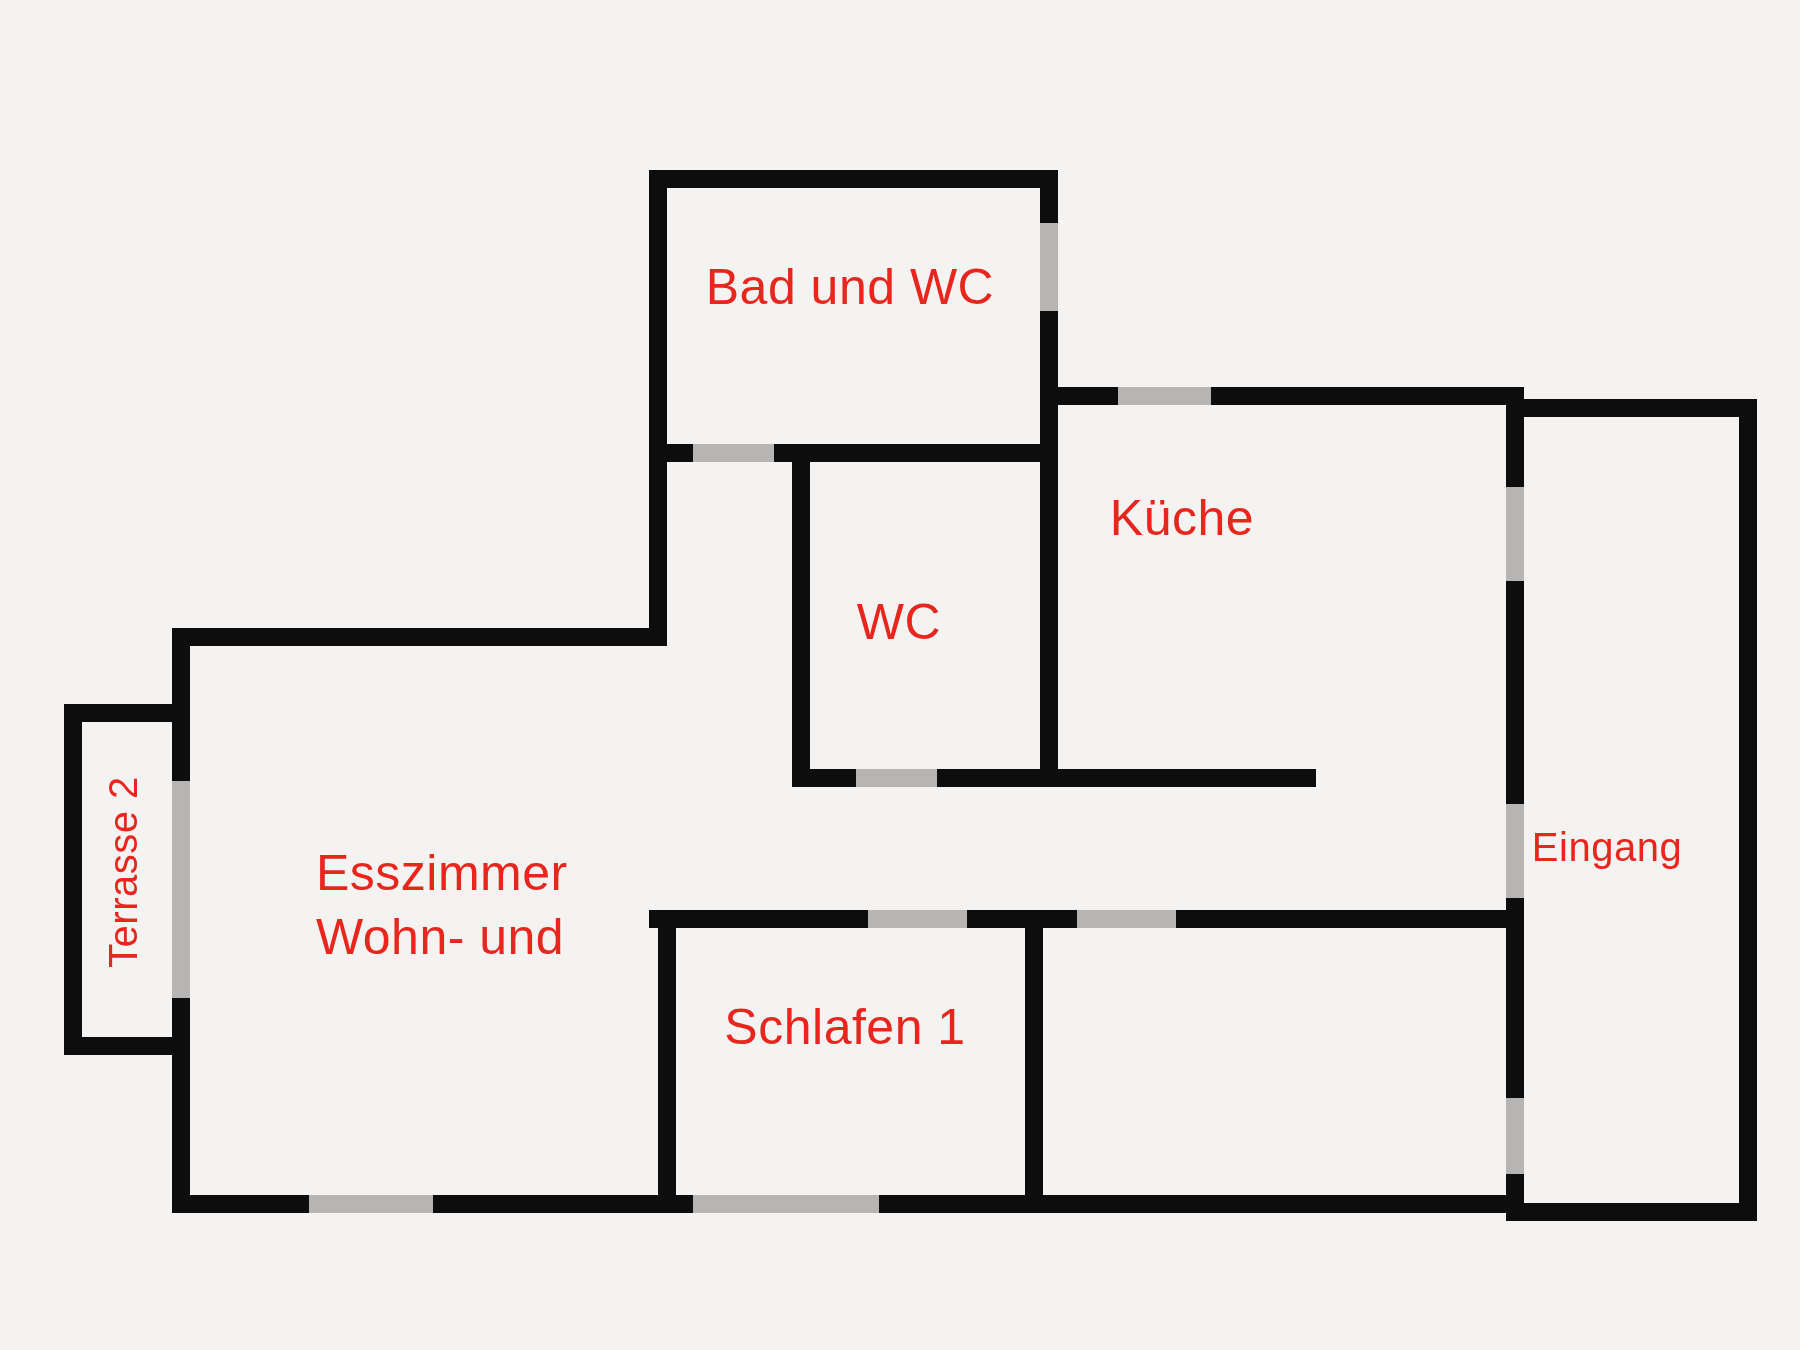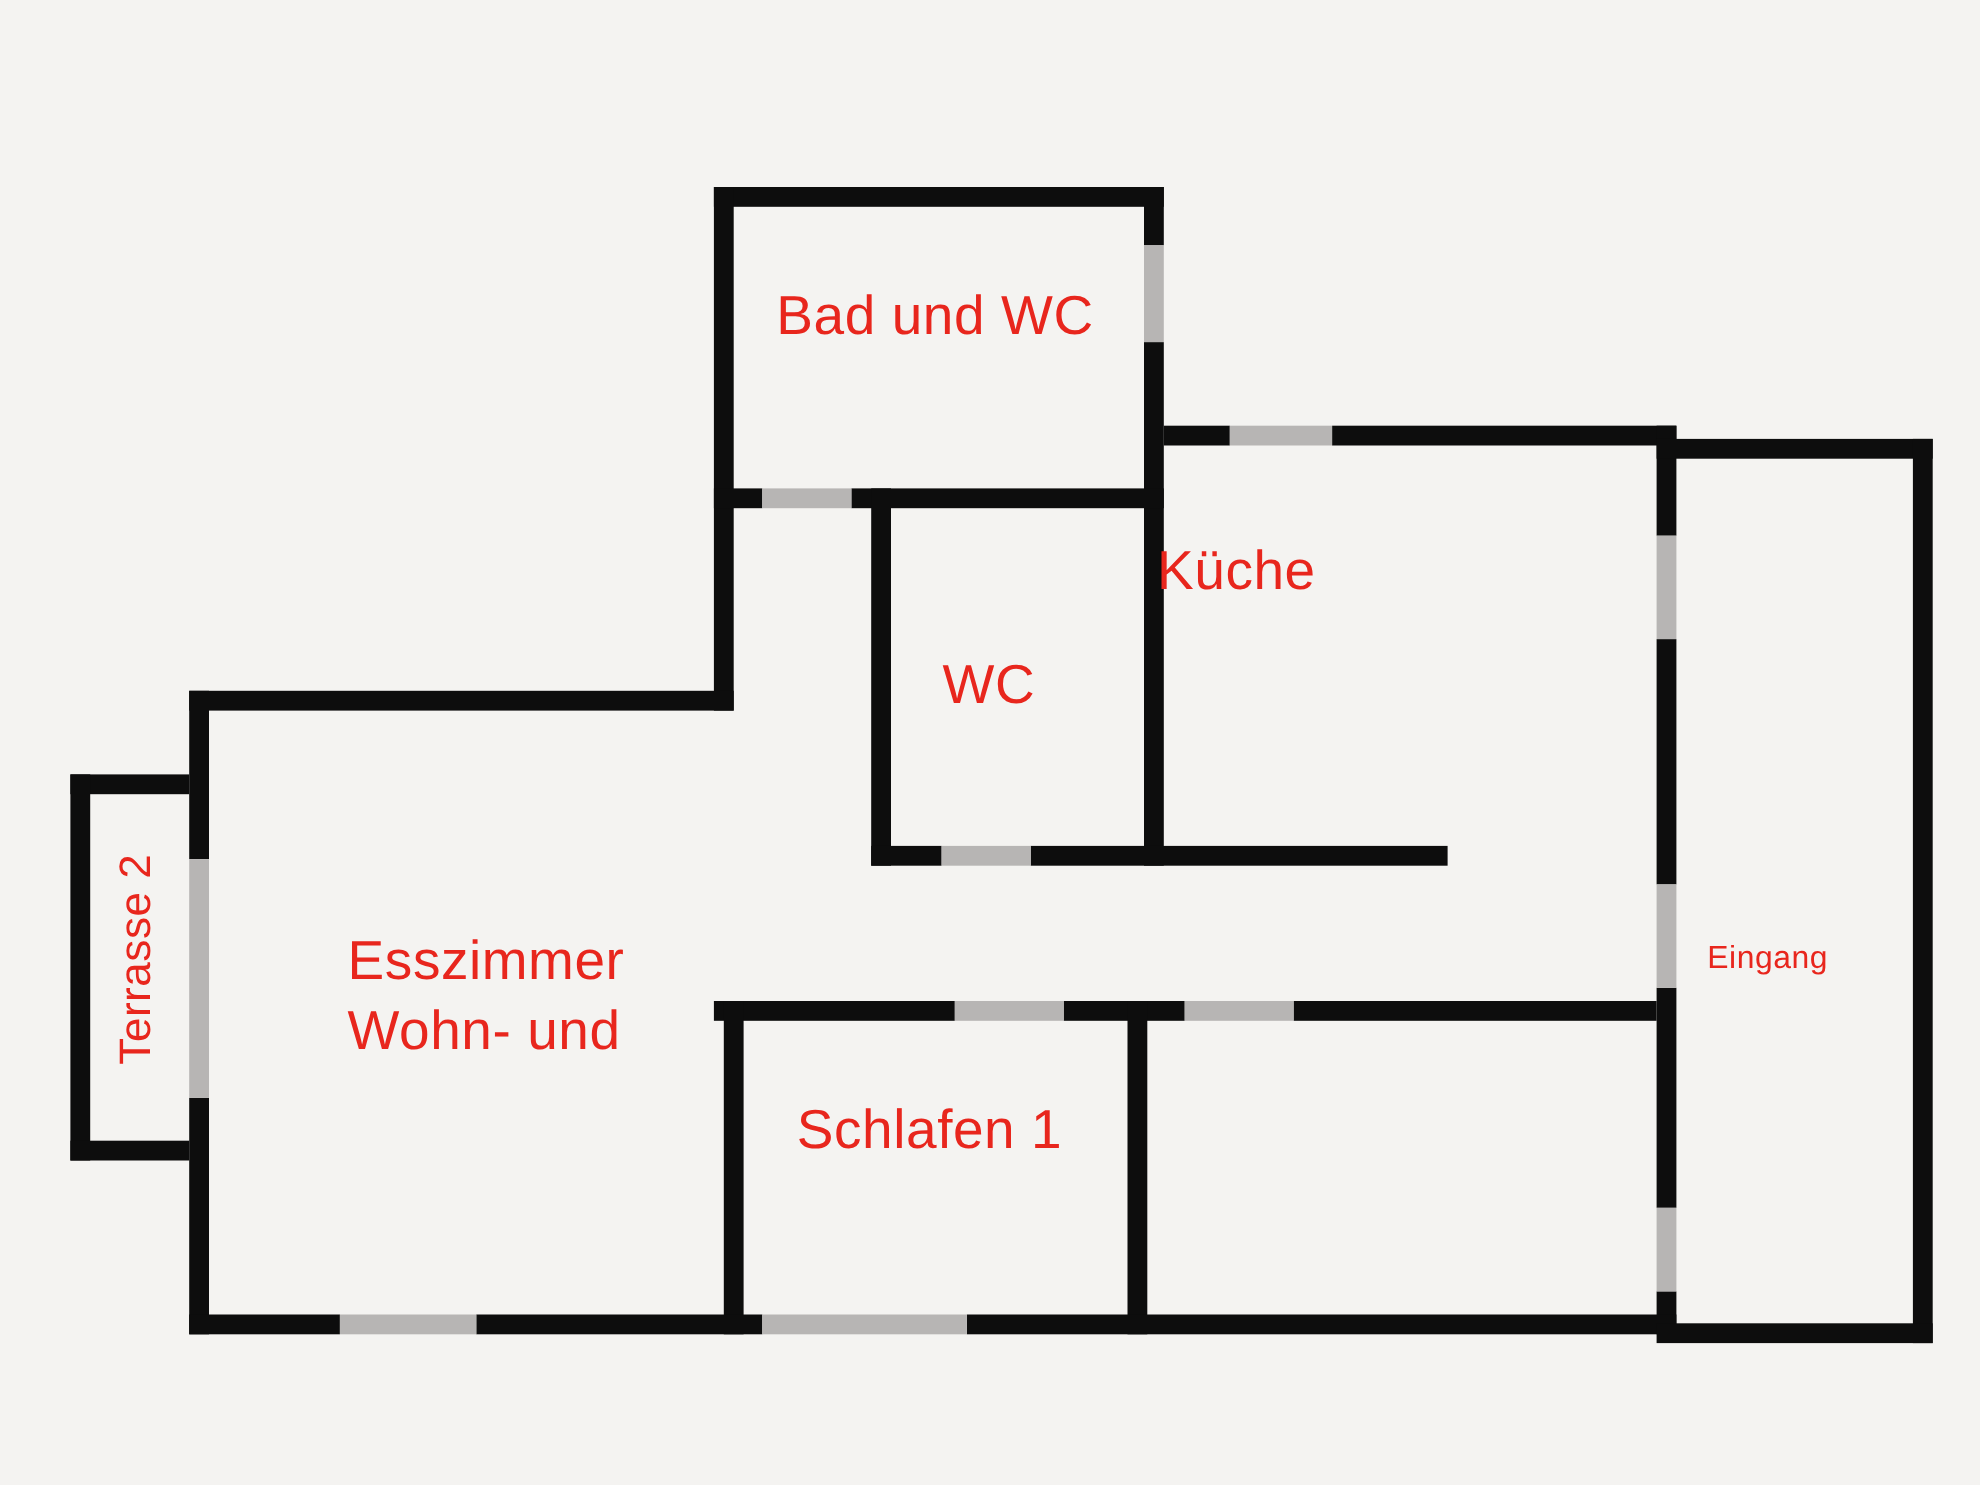--- a/index.html
+++ b/index.html
@@ -14,21 +14,21 @@
     background:var(--bg);
     font-family:"Liberation Sans", sans-serif;
   }
   #plan{position:relative;width:1800px;height:1350px;background:var(--bg);}
   .w{position:absolute;background:var(--wall);}
   .g{position:absolute;background:var(--gap);}
   .label{
     position:absolute;color:var(--red);font-size:50px;line-height:1.28;
     transform:translate(-50%,-50%);white-space:nowrap;letter-spacing:0.5px;
   }
-  .label.small{font-size:29px;margin-top:24px;}
+  .label.small{font-size:40px;}
   .label.block{transform:translate(0,-50%);text-align:left;}
   .label.rot{transform:translate(-50%,-50%) rotate(-90deg);font-size:40px;}
 </style>
 </head>
 <body>
 
 <div id="plan">
 
   <div class="w" style="left:649px;top:170px;width:409px;height:18px"></div>
   <div class="w" style="left:649px;top:170px;width:18px;height:476px"></div>
@@ -71,21 +71,21 @@
   <div class="g" style="left:1506px;top:804px;width:18px;height:94px"></div>
   <div class="g" style="left:1506px;top:1098px;width:18px;height:76px"></div>
   <div class="g" style="left:868px;top:910px;width:99px;height:18px"></div>
   <div class="g" style="left:1077px;top:910px;width:99px;height:18px"></div>
   <div class="g" style="left:172px;top:781px;width:18px;height:217px"></div>
   <div class="g" style="left:309px;top:1195px;width:124px;height:18px"></div>
   <div class="g" style="left:693px;top:1195px;width:186px;height:18px"></div>
 
   <div class="label" style="left:850px;top:287px">Bad und WC</div>
 
-  <div class="label" style="left:1124px;top:518px">Küche</div>
+  <div class="label" style="left:1182px;top:518px">Küche</div>
 
   <div class="label" style="left:899px;top:622px">WC</div>
 
   <div class="label block" style="left:316px;top:905px">
     <div>Esszimmer</div>
     <div>Wohn- und</div>
   </div>
 
   <div class="label" style="left:845px;top:1027px">Schlafen 1</div>
 

